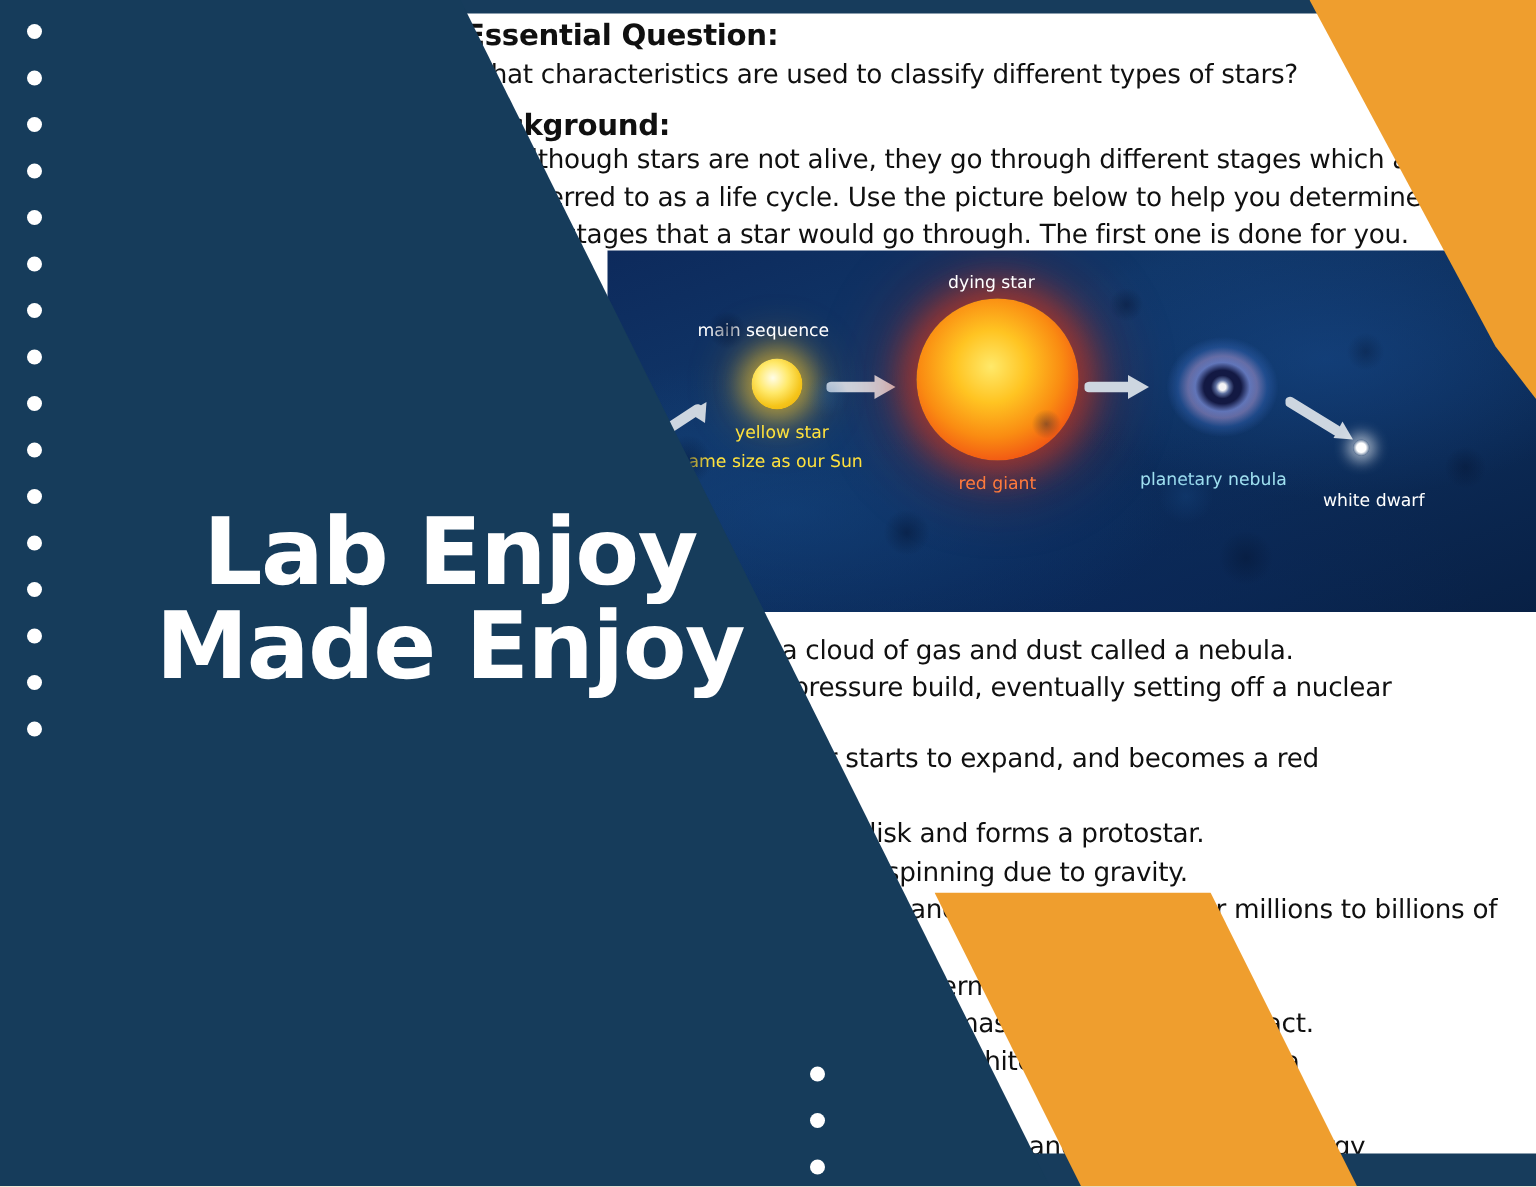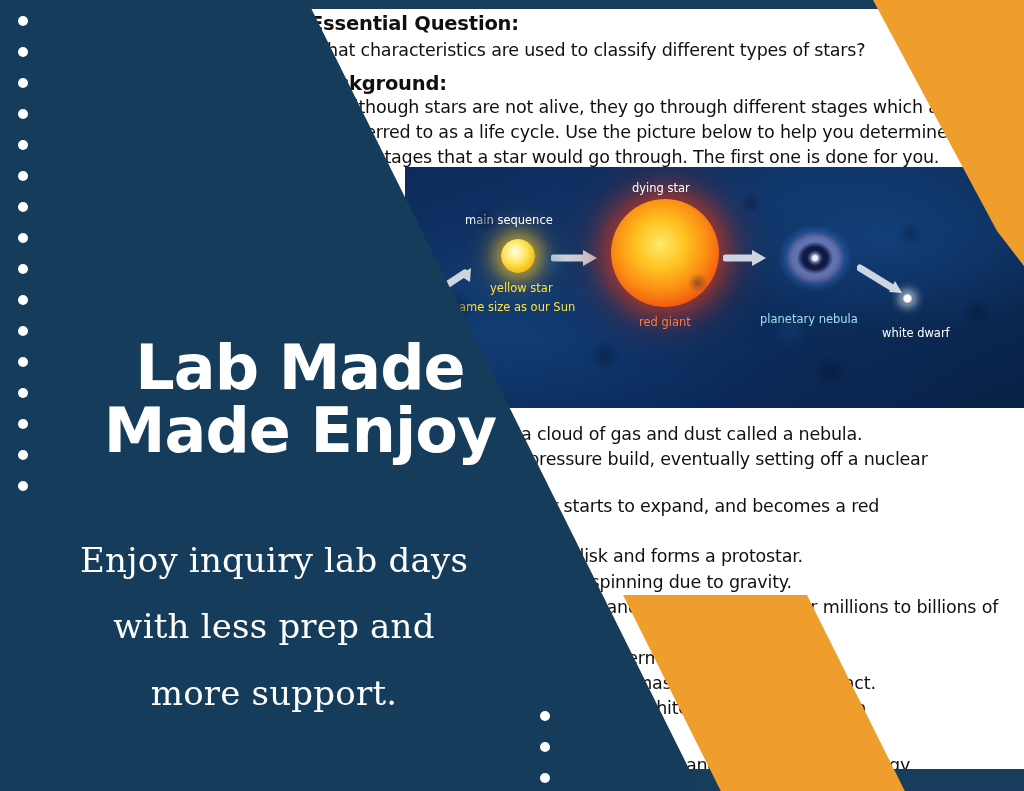--- a/index.html
+++ b/index.html
@@ -318,23 +318,18 @@
   </div>
 
   <div class="dots" id="dots-bottom-right">
     <div class="dot"></div>
     <div class="dot"></div>
     <div class="dot"></div>
 
   </div>
 
   <div class="headline">
-    <span>Lab Made</span>
+    <span>Lab Enjoy</span>
     <span class="l2">Made Enjoy</span>
   </div>
 
-  <div class="subhead">
-    <span>Enjoy inquiry lab days</span>
-    <span>with less prep and</span>
-    <span>more support.</span>
-  </div>
 
 </div>
 
 </body></html>

